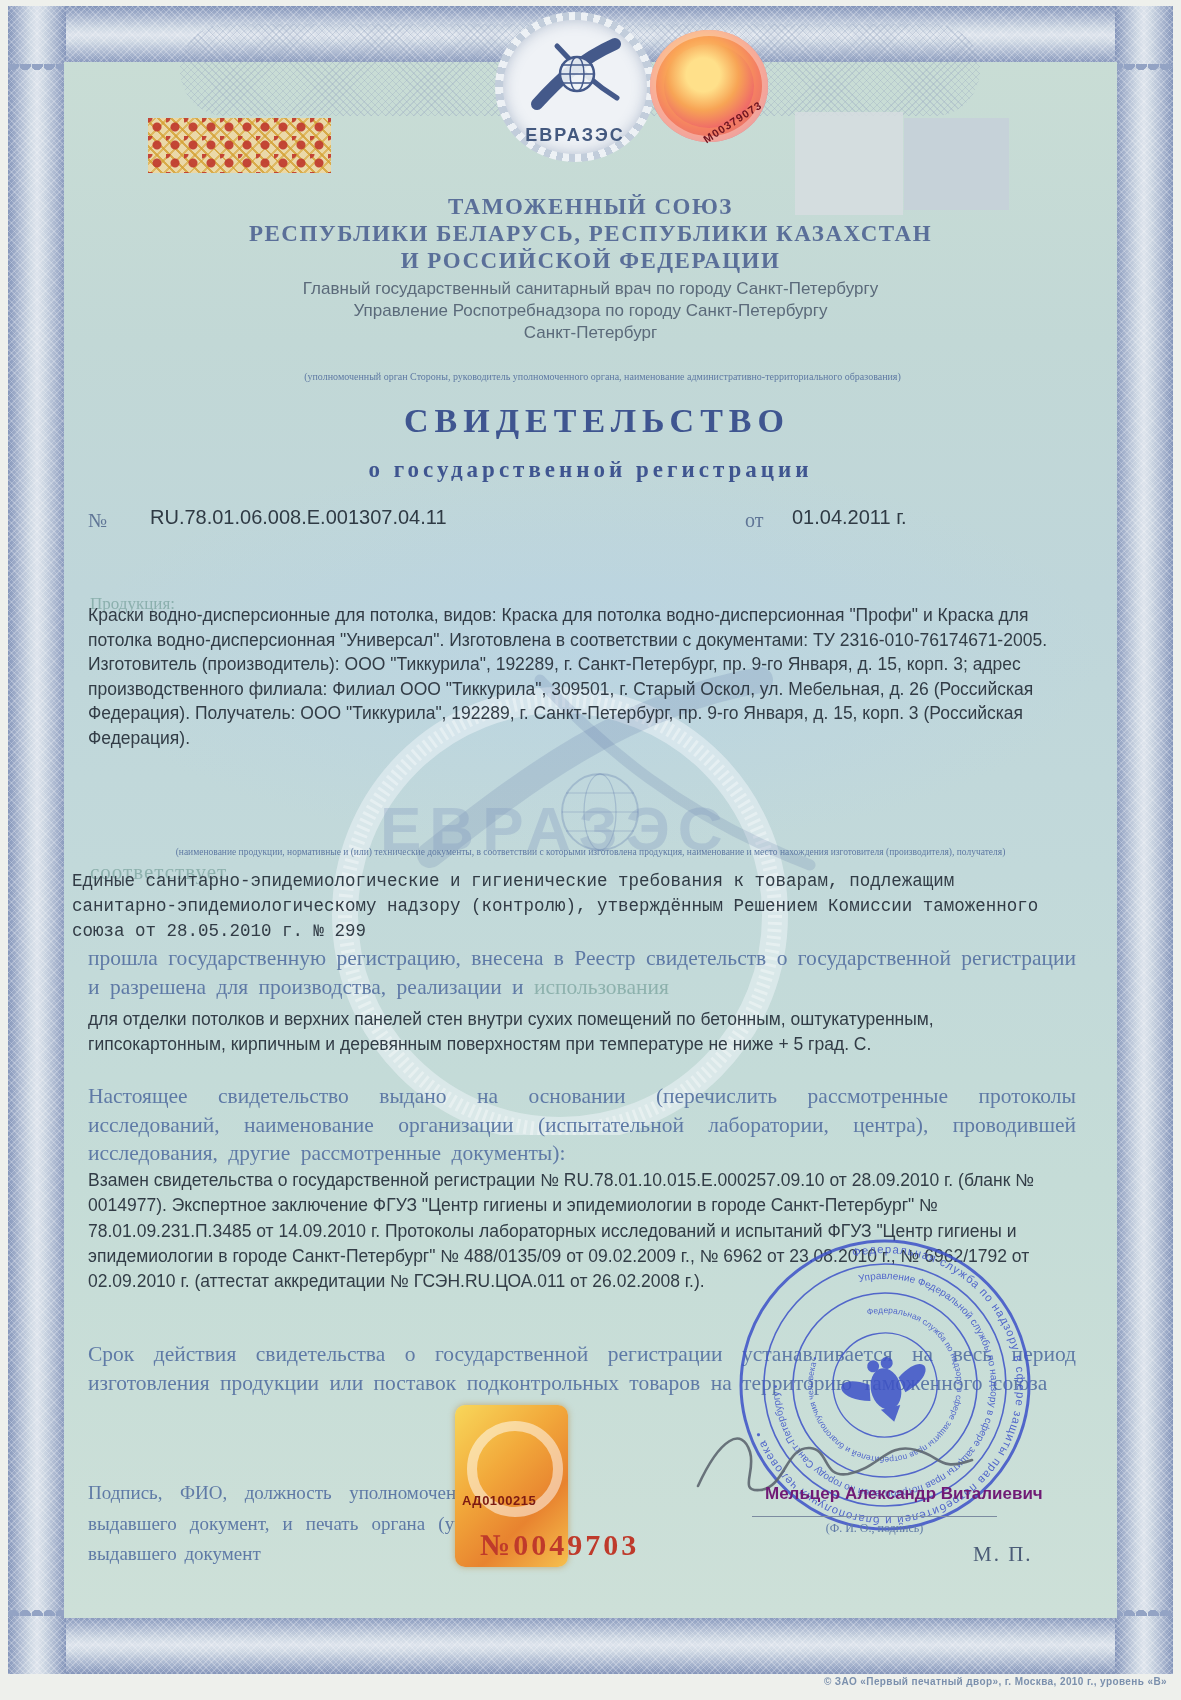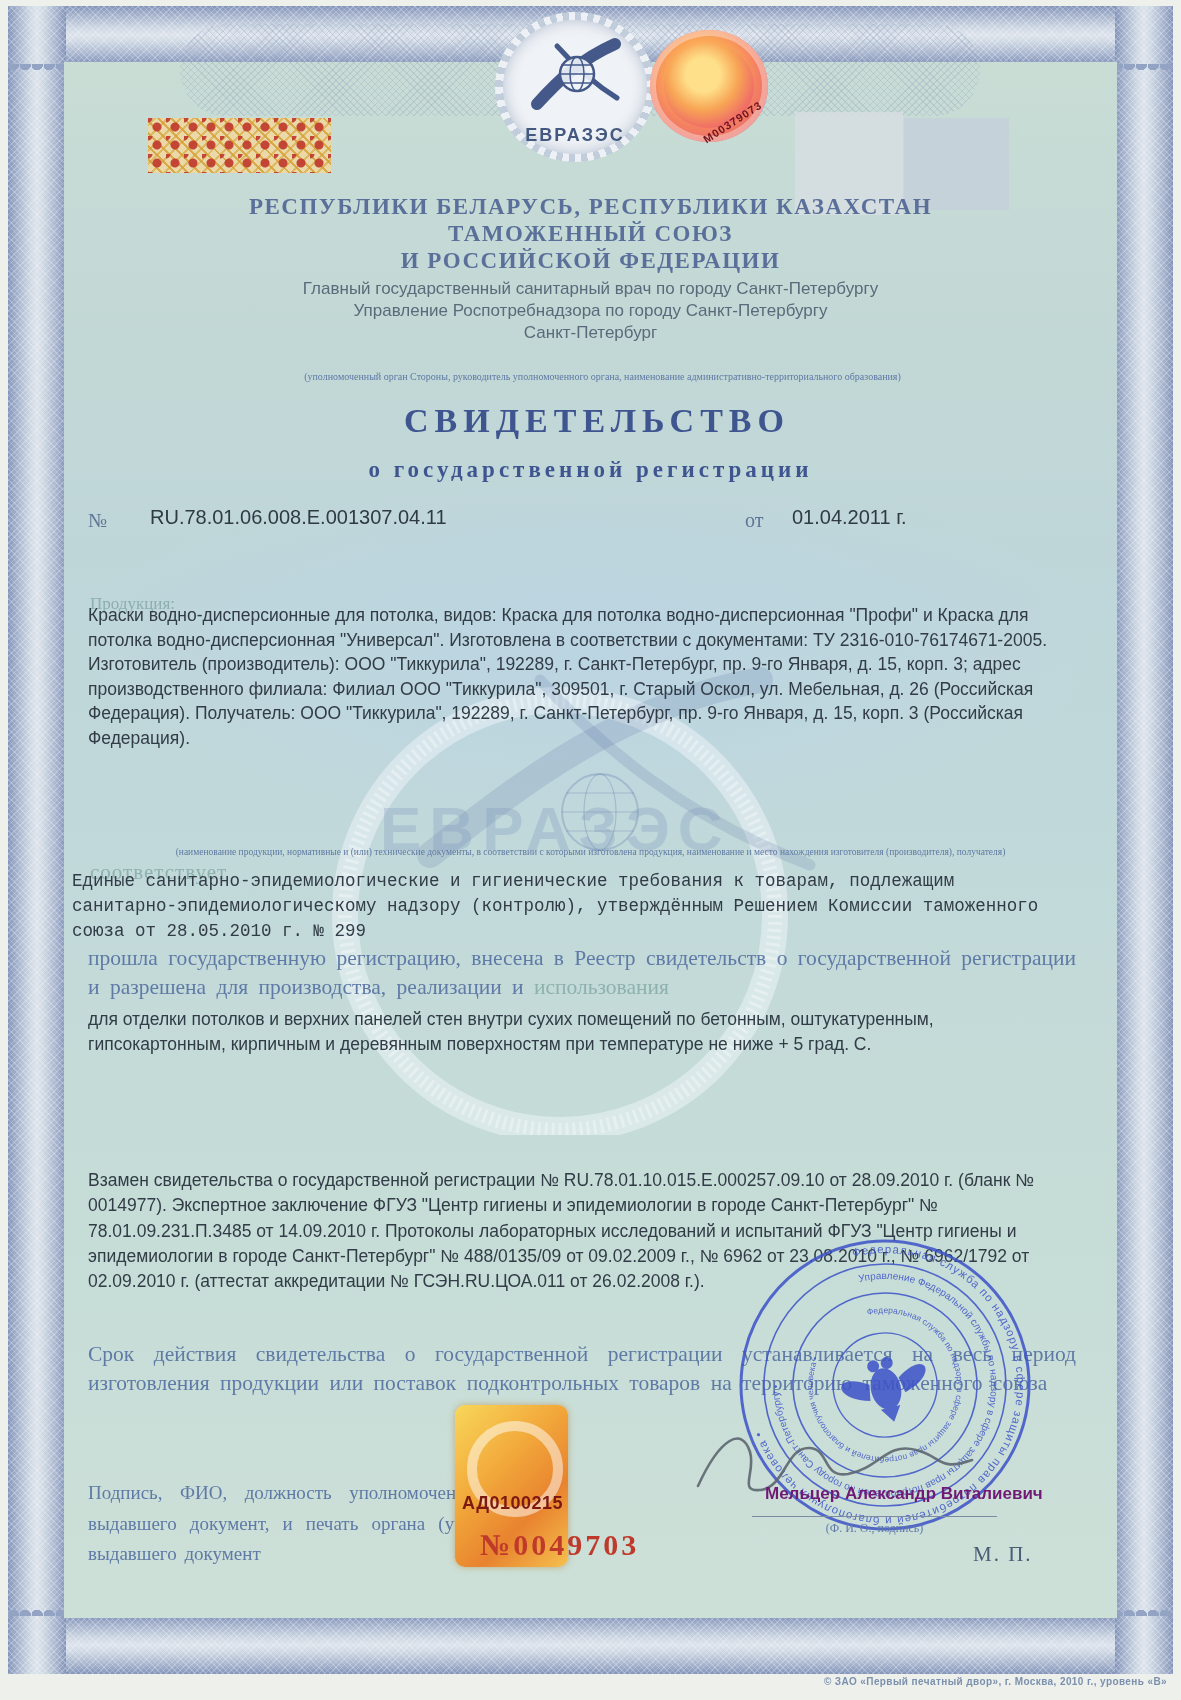--- a/index.html
+++ b/index.html
@@ -79,21 +79,21 @@
   .watermark{position:absolute;left:330px;top:665px;width:560px;height:470px;z-index:2;pointer-events:none;}
   .wm-text{position:absolute;left:50px;top:128px;font-weight:bold;font-size:62px;letter-spacing:8px;
     color:rgba(125,150,190,.30);}
 
   
   .gold-holo{position:absolute;left:455px;top:1405px;width:113px;height:162px;border-radius:10px;z-index:8;
     background:linear-gradient(135deg,#f8d75a 0%,#f2a93b 38%,#e8832f 68%,#f6c04e 100%);
     box-shadow:0 0 6px rgba(180,120,30,.5);}
   .gold-ring{position:absolute;left:12px;top:16px;width:76px;height:76px;border-radius:50%;
     border:10px solid rgba(255,255,255,.5);}
-  .gold-num{position:absolute;left:7px;top:88px;font-size:18px;font-weight:bold;color:#7c1a12;letter-spacing:.5px;}
+  .gold-num{position:absolute;left:7px;top:88px;font-size:13px;font-weight:bold;color:#7c1a12;letter-spacing:.5px;}
   .blank-number{font-family:"Liberation Serif","DejaVu Serif",serif;font-weight:bold;font-size:30px;
     letter-spacing:3px;color:#bf3a2b;}
   .stamp{position:absolute;left:737px;top:1237px;width:296px;height:296px;z-index:7;opacity:.85;}
   .sig-svg{position:absolute;left:690px;top:1408px;z-index:8;}
   .signer-name{position:absolute;left:765px;top:1484px;width:320px;font-size:17px;font-weight:bold;
     color:#701a75;z-index:9;}
   .sig-line{position:absolute;left:752px;top:1516px;width:245px;border-top:1.5px solid #7c8ba0;z-index:9;}
   .fio-cap{position:absolute;left:752px;top:1521px;width:245px;text-align:center;
     font-family:"Liberation Serif","DejaVu Serif",serif;font-size:12px;color:#5f7aa6;z-index:9;}
   .mp{position:absolute;left:973px;top:1542px;font-family:"Liberation Serif","DejaVu Serif",serif;
@@ -132,22 +132,22 @@
       </g>
     </svg>
     <div class="emblem-label">ЕВРАЗЭС</div>
   </div>
 
   <div class="holo-top">
     <span class="holo-top-num">М00379073</span>
   </div>
 
   <div class="abs center" style="top:193px;">
+    <div class="org-line serifh">ТАМОЖЕННЫЙ СОЮЗ</div>
     <div class="org-line serifh">РЕСПУБЛИКИ БЕЛАРУСЬ, РЕСПУБЛИКИ КАЗАХСТАН</div>
-    <div class="org-line serifh">ТАМОЖЕННЫЙ СОЮЗ</div>
     <div class="org-line serifh">И РОССИЙСКОЙ ФЕДЕРАЦИИ</div>
     <div style="height:4px;"></div>
     <div class="dept-line">Главный государственный санитарный врач по городу Санкт-Петербургу</div>
     <div class="dept-line">Управление Роспотребнадзора по городу Санкт-Петербургу</div>
     <div class="dept-line">Санкт-Петербург</div>
   </div>
 
   <div class="abs center cap" style="top:371px;font-size:10px;padding-left:24px;">(уполномоченный орган Стороны, руководитель уполномоченного органа, наименование административно-территориального образования)</div>
 
   <div class="abs center serifh title-main" style="top:402px;">СВИДЕТЕЛЬСТВО</div>
@@ -181,20 +181,21 @@
   <div class="abs center cap" style="top:847px;font-size:9.5px;">(наименование продукции, нормативные и (или) технические документы, в соответствии с которыми изготовлена продукция, наименование и место нахождения изготовителя (производителя), получателя)</div>
 
   <div class="abs ghost" style="left:90px;top:860px;font-size:21px;letter-spacing:1px;z-index:5;">соответствует</div>
   <div class="abs typed" style="left:72px;top:869px;width:988px;line-height:25px;font-family:Liberation Mono, monospace;">Единые санитарно-эпидемиологические и гигиенические требования к товарам, подлежащим санитарно-эпидемиологическому надзору (контролю), утверждённым Решением Комиссии таможенного союза от 28.05.2010 г. № 299</div>
 
   <div class="abs preprint" style="left:88px;top:944px;width:988px;">
     <span>прошла государственную регистрацию, внесена в Реестр свидетельств о государственной регистрации и разрешена для производства, реализации и </span><span class="ghost" style="font-size:21.5px;margin-top:28px;">использования</span>
   </div>
   <div class="abs typed" style="left:88px;top:1007px;width:988px;">для отделки потолков и верхних панелей стен внутри сухих помещений по бетонным, оштукатуренным, гипсокартонным, кирпичным и деревянным поверхностям при температуре не ниже + 5 град. С.</div>
 
+  <div class="abs preprint" style="left:88px;top:1082px;width:988px;">Настоящее свидетельство выдано на основании (перечислить рассмотренные протоколы исследований, наименование организации (испытательной лаборатории, центра), проводившей исследования, другие рассмотренные документы):</div>
   <div class="abs typed" style="left:88px;top:1168px;width:988px;line-height:25.3px;">Взамен свидетельства о государственной регистрации № RU.78.01.10.015.Е.000257.09.10 от 28.09.2010 г. (бланк № 0014977). Экспертное заключение ФГУЗ "Центр гигиены и эпидемиологии в городе Санкт-Петербург" № 78.01.09.231.П.3485 от 14.09.2010 г. Протоколы лабораторных исследований и испытаний ФГУЗ "Центр гигиены и эпидемиологии в городе Санкт-Петербург" № 488/0135/09 от 09.02.2009 г., № 6962 от 23.08.2010 г., № 6962/1792 от 02.09.2010 г. (аттестат аккредитации № ГСЭН.RU.ЦОА.011 от 26.02.2008 г.).</div>
 
   <div class="abs preprint" style="left:88px;top:1340px;width:988px;">Срок действия свидетельства о государственной регистрации устанавливается на весь период изготовления продукции или поставок подконтрольных товаров на территорию таможенного союза</div>
 
   <div class="abs preprint" style="left:88px;top:1478px;width:465px;font-size:19px;line-height:30.5px;word-spacing:3px;">Подпись, ФИО, должность уполномоченного лица, выдавшего документ, и печать органа (учреждения), выдавшего документ</div>
 
   <svg class="stamp" viewBox="0 0 296 296">
     <g transform="rotate(-14 148 148)">
       <circle cx="148" cy="148" r="144" fill="none" stroke="#3d52c8" stroke-width="3"></circle>
       <circle cx="148" cy="148" r="121" fill="none" stroke="#3d52c8" stroke-width="1.6"></circle>

